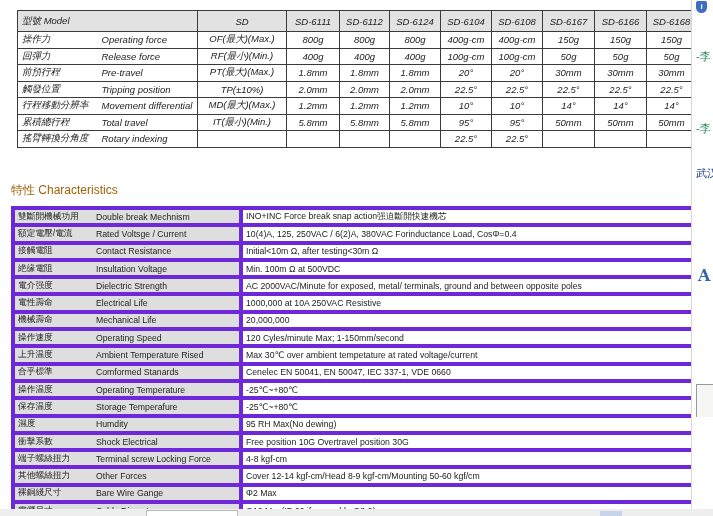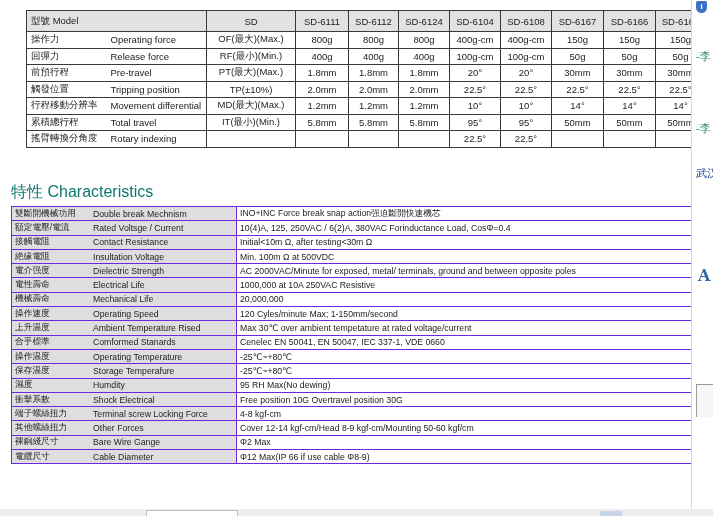--- a/index.html
+++ b/index.html
@@ -4,48 +4,49 @@
   <style>
     html, body { margin: 0; padding: 0; }
     body {
       width: 713px; height: 516px; overflow: hidden;
       background: #ffffff;
       font-family: "Liberation Sans", "DejaVu Sans", sans-serif;
       color: #222;
       position: relative;
     }
     .spec-table {
-      position: absolute; left: 26px; top: 10px;
+      position: absolute; left: 17px; top: 10px;
       border-collapse: collapse;
       font-size: 9.5px;
       table-layout: fixed;
+      font-style: italic;
     }
     .spec-table td {
       border: 1px solid #3a3a3a;
       height: 15.5px;
       padding: 0 4px;
       white-space: nowrap;
       overflow: hidden;
     }
     .spec-table tr.hdr td { background: #e2e2e2; height: 20px; }
     .spec-table td.cn { border-right: none; }
     .spec-table td.en { border-left: none; }
     .spec-table td.c { text-align: center; }
     .section-title {
       position: absolute; left: 11px; top: 182px;
-      font-size: 16px; color: #0f766e;
+      font-size: 12px; color: #a16207;
     }
     .char-table {
       position: absolute; left: 11px; top: 206px;
       border-collapse: collapse;
       font-size: 8.7px;
       table-layout: fixed;
     }
     .char-table td {
-      border: 1px solid #6d28d9;
+      border: 4px solid #6d28d9;
       height: 13.3px;
       padding: 0 3px;
       white-space: nowrap;
       overflow: hidden;
     }
     .char-table td.lab { background: #dedede; }
     .char-table td.cn { border-right: none; width: 72px; }
     .char-table td.en { border-left: none; width: 140px; }
     .char-table td.val { background: #ffffff; width: 454px; margin-left: 28px; }
     .sidebar {

